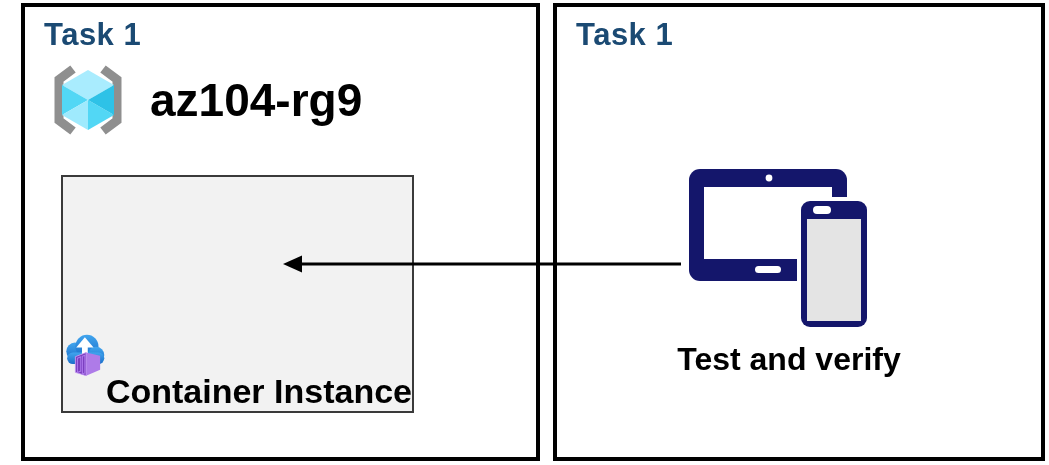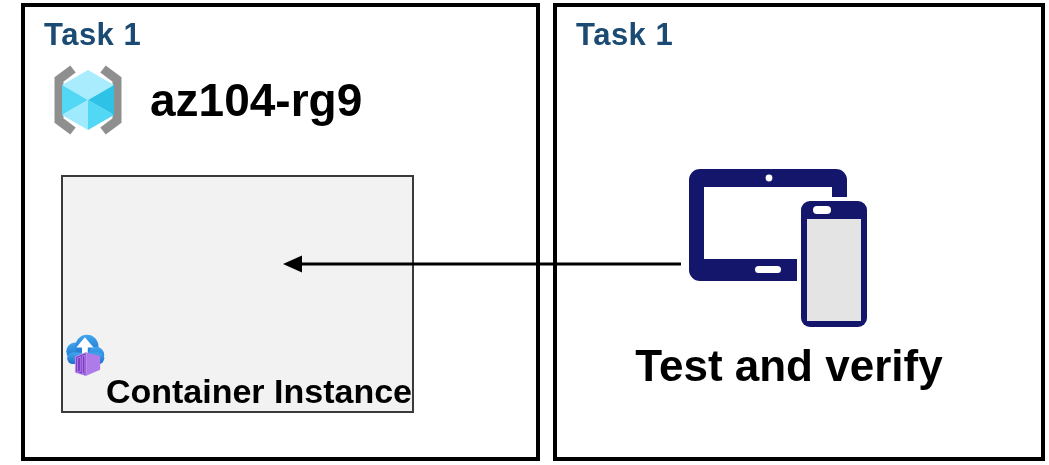--- a/index.html
+++ b/index.html
@@ -67,21 +67,21 @@
     position: absolute;
     left: 130px;
     top: 158px;
   }
   .devices-label {
     position: absolute;
     left: 67px;
     top: 334px;
     width: 330px;
     text-align: center;
-    font-size: 44px;
+    font-size: 32px;
     font-weight: bold;
     color: #000000;
     white-space: nowrap;
   }
   .connector {
     position: absolute;
     left: 283px;
     top: 252px;
     z-index: 5;
   }

